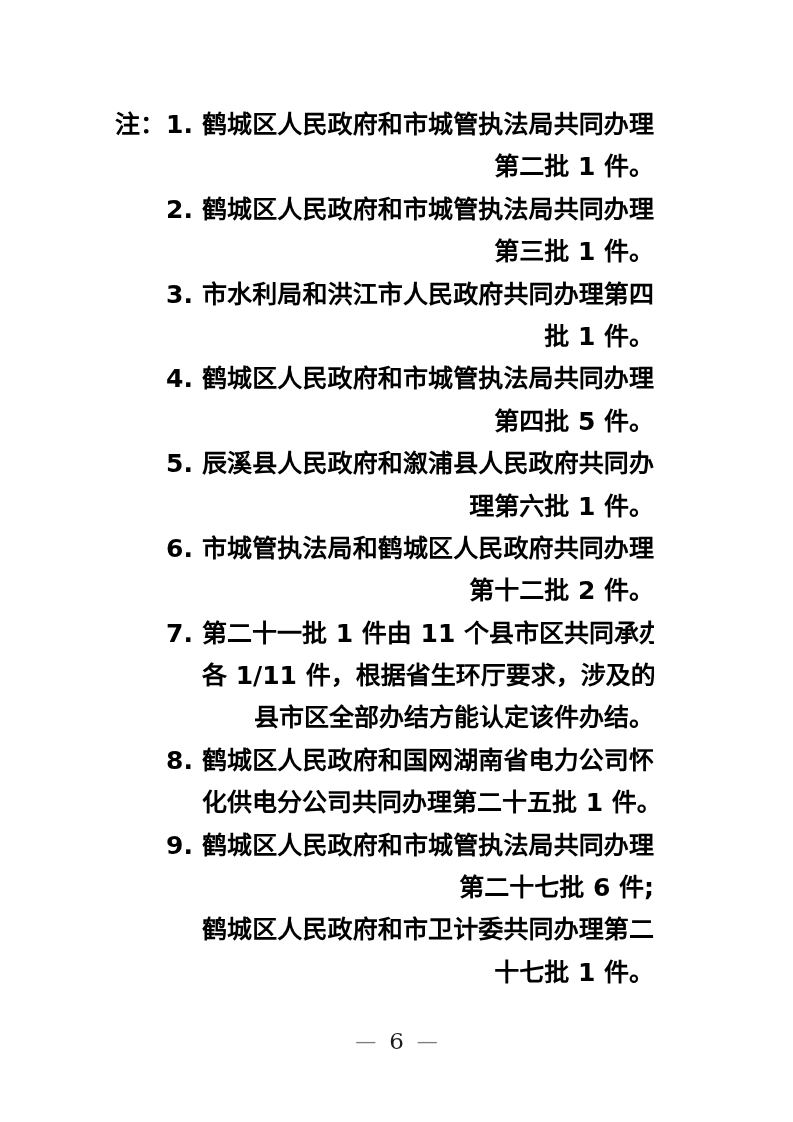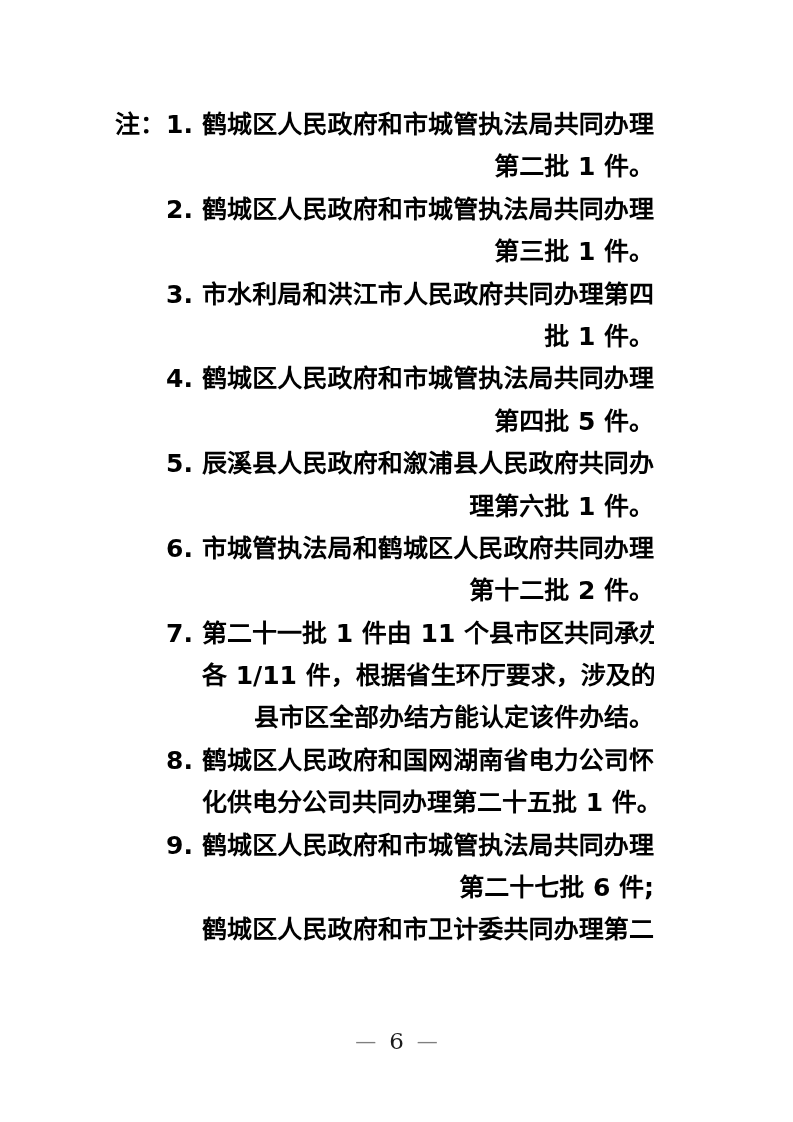--- a/index.html
+++ b/index.html
@@ -152,20 +152,21 @@
           <div class="line">化供电分公司共同办理第二十五批 1 件。</div>
         </div>
       </div>
 
       <div class="item">
         <span class="item-num">9.</span>
         <div class="item-lines">
           <div class="line full">鹤城区人民政府和市城管执法局共同办理</div>
           <div class="line">第二十七批 6 件;</div>
           <div class="line full">鹤城区人民政府和市卫计委共同办理第二</div>
+          <div class="line">十七批 1 件。</div>
         </div>
       </div>
 
     </div>
   </div>
 
   <div class="footer">
     <span class="dash">—</span>
     <span class="num">6</span>
     <span class="dash">—</span>

